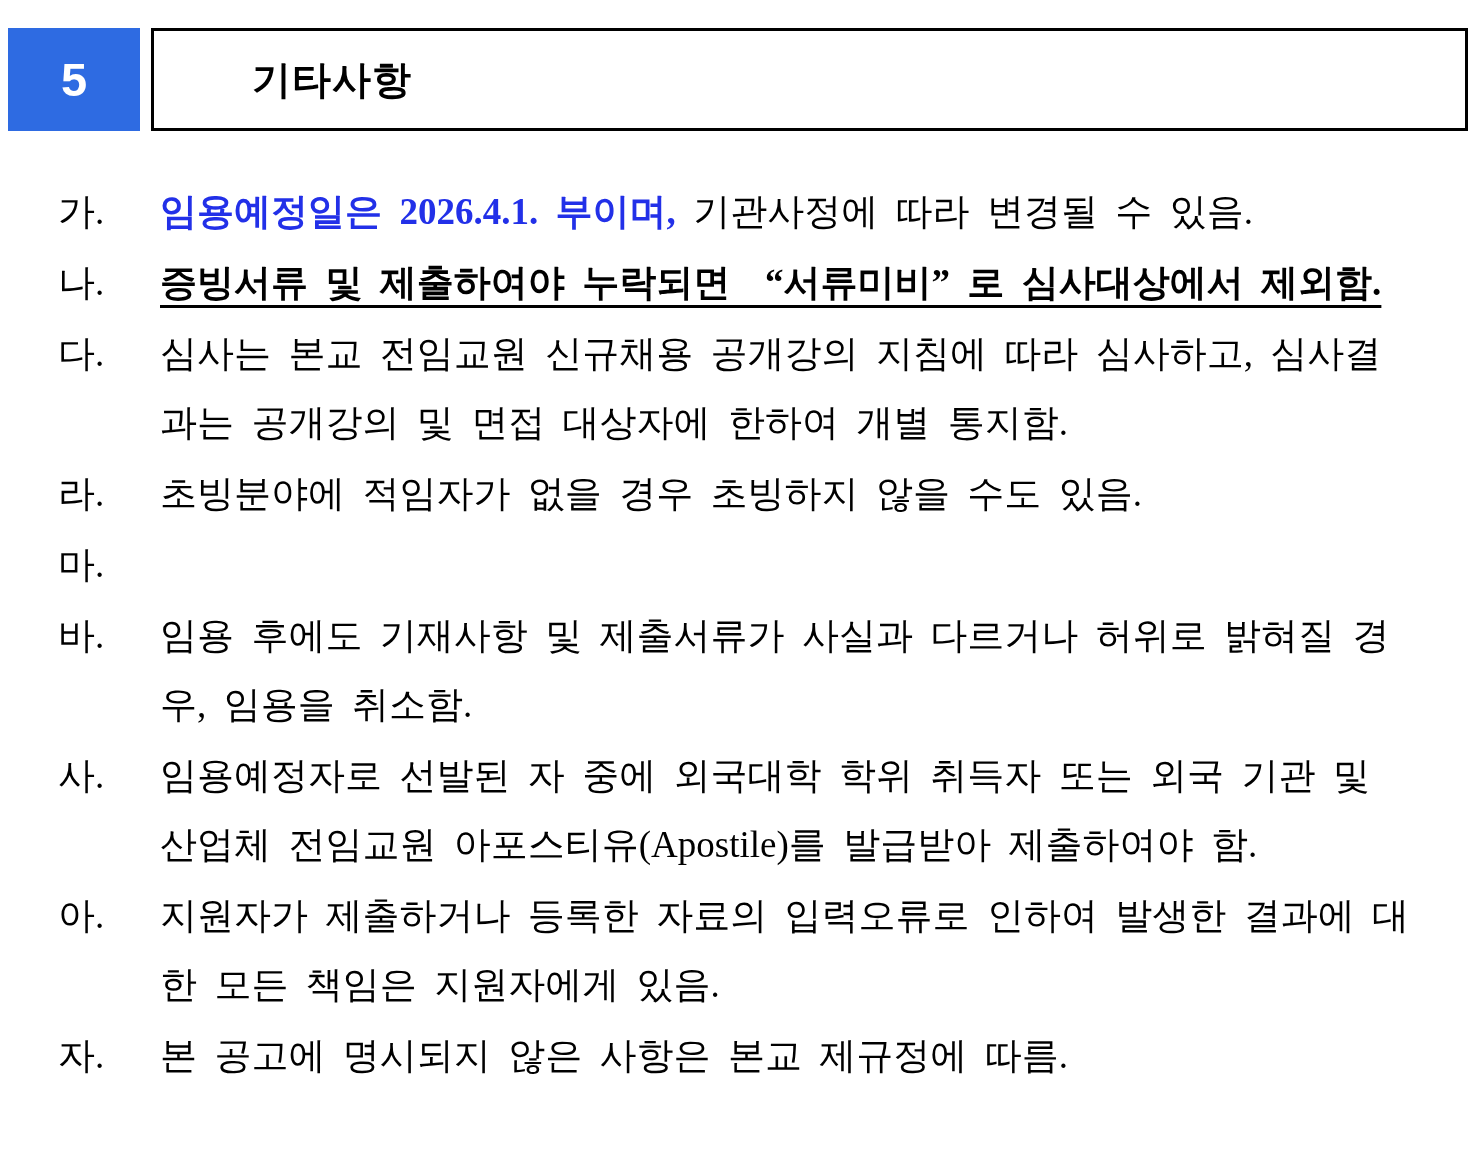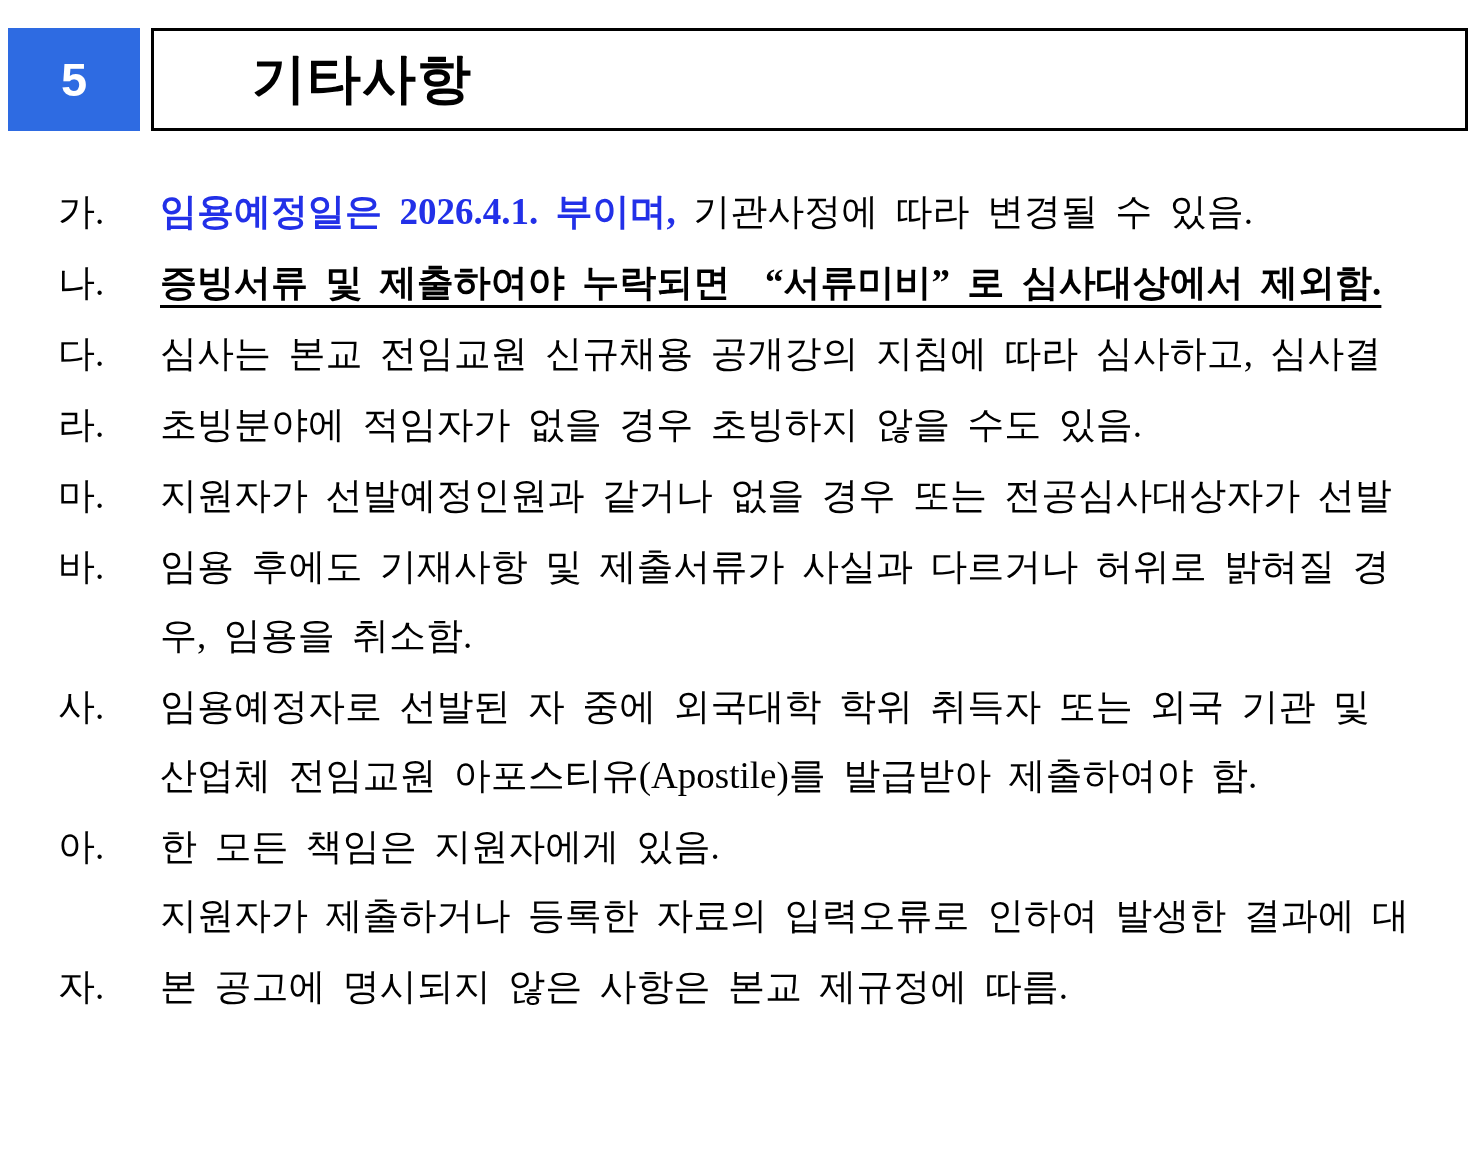--- a/index.html
+++ b/index.html
@@ -35,21 +35,21 @@
     font-size:47px;
   }
   .title-box{
     flex:1;
     border:3px solid var(--ink);
     box-sizing:border-box;
     display:flex;align-items:center;
     padding-left:98px;
     font-family:"Liberation Sans","DejaVu Sans",sans-serif;
     font-weight:bold;
-    font-size:54px;
+    font-size:39px;
     letter-spacing:1px;
   }
 
   
   .items-list{
     margin-top:46px;
     padding:0 40px 0 58px;
   }
   .item-row{
     display:flex;
@@ -106,53 +106,53 @@
       <div class="item-row">
         <span class="item-label">나.</span>
         <div class="item-content">
           <div class="item-line"><span class="seg seg-bold-underline">증빙서류 및 제출하여야 누락되면  “서류미비” 로 심사대상에서 제외함.</span></div>
         </div>
       </div>
       <div class="item-row">
         <span class="item-label">다.</span>
         <div class="item-content">
           <div class="item-line"><span class="seg seg-normal">심사는 본교 전임교원 신규채용 공개강의 지침에 따라 심사하고, 심사결</span></div>
+          <div class="item-line"><span class="seg seg-normal">과는 공개강의 및 면접 대상자에 한하여 개별 통지함.</span></div>
         </div>
       </div>
       <div class="item-row">
         <span class="item-label">라.</span>
         <div class="item-content">
           <div class="item-line"><span class="seg seg-normal">초빙분야에 적임자가 없을 경우 초빙하지 않을 수도 있음.</span></div>
         </div>
       </div>
       <div class="item-row">
         <span class="item-label">마.</span>
         <div class="item-content">
-          <div class="item-line"><span class="seg seg-normal">지원자가 선발예정인원과 같거나 없을 경우 또는 전공심사대상자가 선발</span></div>
         </div>
       </div>
       <div class="item-row">
         <span class="item-label">바.</span>
         <div class="item-content">
           <div class="item-line"><span class="seg seg-normal">임용 후에도 기재사항 및 제출서류가 사실과 다르거나 허위로 밝혀질 경</span></div>
           <div class="item-line"><span class="seg seg-normal">우, 임용을 취소함.</span></div>
         </div>
       </div>
       <div class="item-row">
         <span class="item-label">사.</span>
         <div class="item-content">
           <div class="item-line"><span class="seg seg-normal">임용예정자로 선발된 자 중에 외국대학 학위 취득자 또는 외국 기관 및</span></div>
           <div class="item-line"><span class="seg seg-normal">산업체 전임교원 아포스티유(Apostile)를 발급받아 제출하여야 함.</span></div>
         </div>
       </div>
       <div class="item-row">
         <span class="item-label">아.</span>
         <div class="item-content">
+          <div class="item-line"><span class="seg seg-normal">지원자가 제출하거나 등록한 자료의 입력오류로 인하여 발생한 결과에 대</span></div>
           <div class="item-line"><span class="seg seg-normal">한 모든 책임은 지원자에게 있음.</span></div>
-          <div class="item-line"><span class="seg seg-normal">지원자가 제출하거나 등록한 자료의 입력오류로 인하여 발생한 결과에 대</span></div>
         </div>
       </div>
       <div class="item-row">
         <span class="item-label">자.</span>
         <div class="item-content">
           <div class="item-line"><span class="seg seg-normal">본 공고에 명시되지 않은 사항은 본교 제규정에 따름.</span></div>
         </div>
       </div>
     </div>
 

